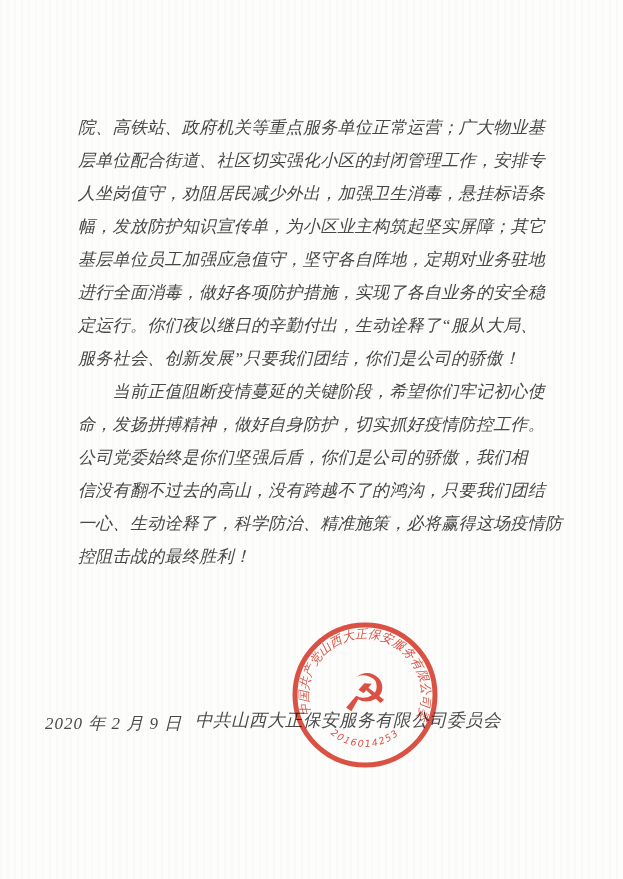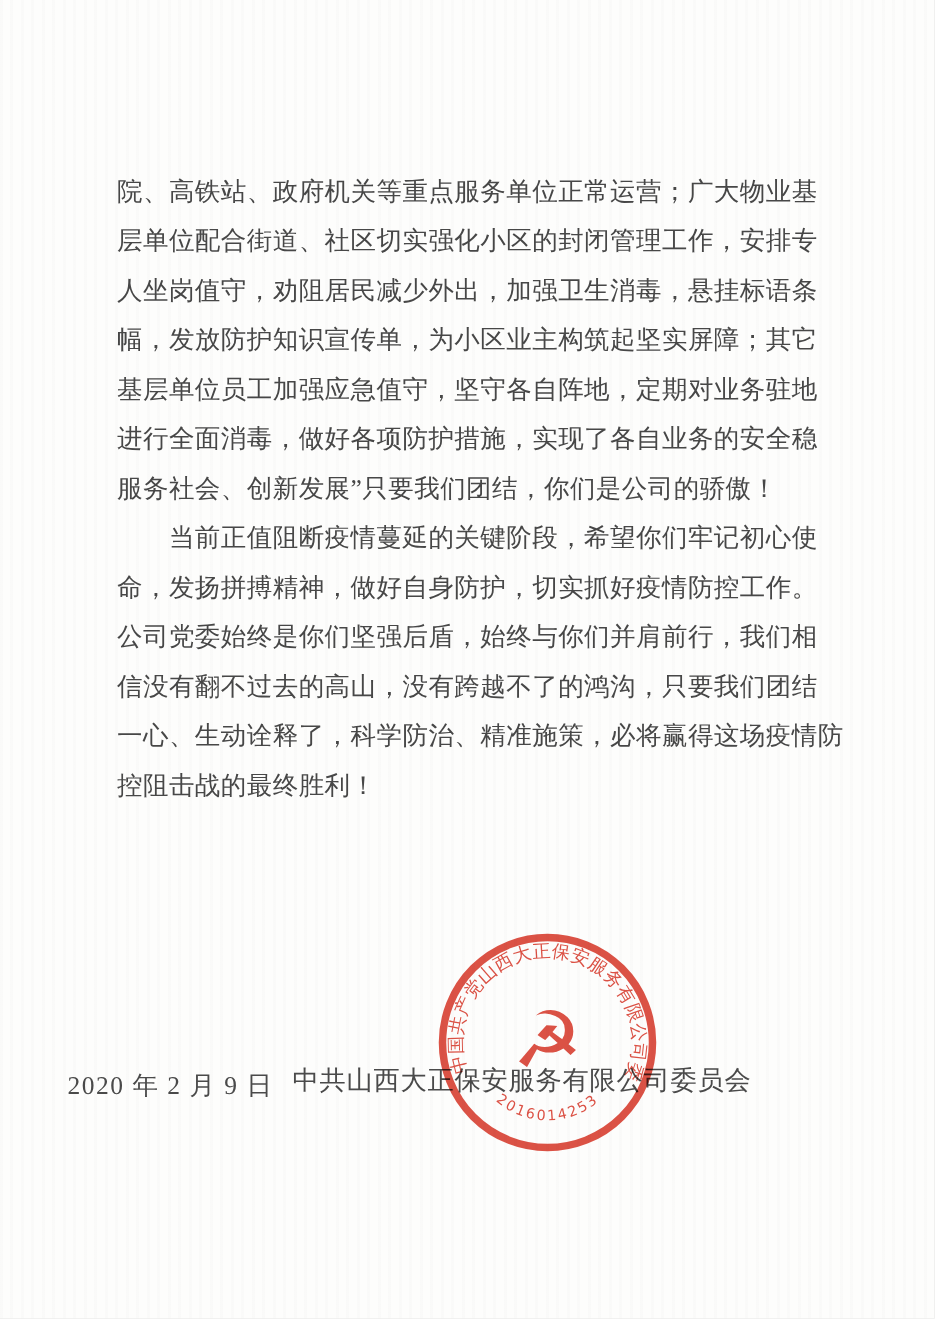--- a/index.html
+++ b/index.html
@@ -12,20 +12,21 @@
     width: 623px;
     height: 879px;
     margin: 0 auto;
     background:
       repeating-linear-gradient(90deg,
         rgba(190,190,190,0.05) 0px, rgba(190,190,190,0.05) 2px,
         rgba(255,255,255,0) 2px, rgba(255,255,255,0) 7px),
       #fdfdfc;
     overflow: hidden;
     font-family: "Liberation Serif", "DejaVu Serif", serif;
+    font-style: italic;
   }
   .body-text {
     position: absolute;
     left: 78px;
     top: 111px;
     width: 472px;
     color: #474747;
     font-size: 17px;
     letter-spacing: 0.3px;
     line-height: 33px;
@@ -77,24 +78,25 @@
 
 <div class="page">
 
   <div class="body-text">
     <div class="body-line">院、高铁站、政府机关等重点服务单位正常运营；广大物业基</div>
     <div class="body-line">层单位配合街道、社区切实强化小区的封闭管理工作，安排专</div>
     <div class="body-line">人坐岗值守，劝阻居民减少外出，加强卫生消毒，悬挂标语条</div>
     <div class="body-line">幅，发放防护知识宣传单，为小区业主构筑起坚实屏障；其它</div>
     <div class="body-line">基层单位员工加强应急值守，坚守各自阵地，定期对业务驻地</div>
     <div class="body-line">进行全面消毒，做好各项防护措施，实现了各自业务的安全稳</div>
+    <div class="body-line">定运行。你们夜以继日的辛勤付出，生动诠释了“服从大局、</div>
     <div class="body-line">服务社会、创新发展”只要我们团结，你们是公司的骄傲！</div>
     <div class="body-line">　　当前正值阻断疫情蔓延的关键阶段，希望你们牢记初心使</div>
     <div class="body-line">命，发扬拼搏精神，做好自身防护，切实抓好疫情防控工作。</div>
-    <div class="body-line">公司党委始终是你们坚强后盾，始终与你们并肩前行，我们相</div>
+    <div class="body-line">公司党委始终是你们坚强后盾，你们是公司的骄傲，我们相</div>
     <div class="body-line">信没有翻不过去的高山，没有跨越不了的鸿沟，只要我们团结</div>
     <div class="body-line">一心、生动诠释了，科学防治、精准施策，必将赢得这场疫情防</div>
     <div class="body-line">控阻击战的最终胜利！</div>
   </div>
 
   <div class="signature-line">中共山西大正保安服务有限公司委员会</div>
 
   <div class="date-line">2020 年 2 月 9 日</div>
 
   <div class="seal">

